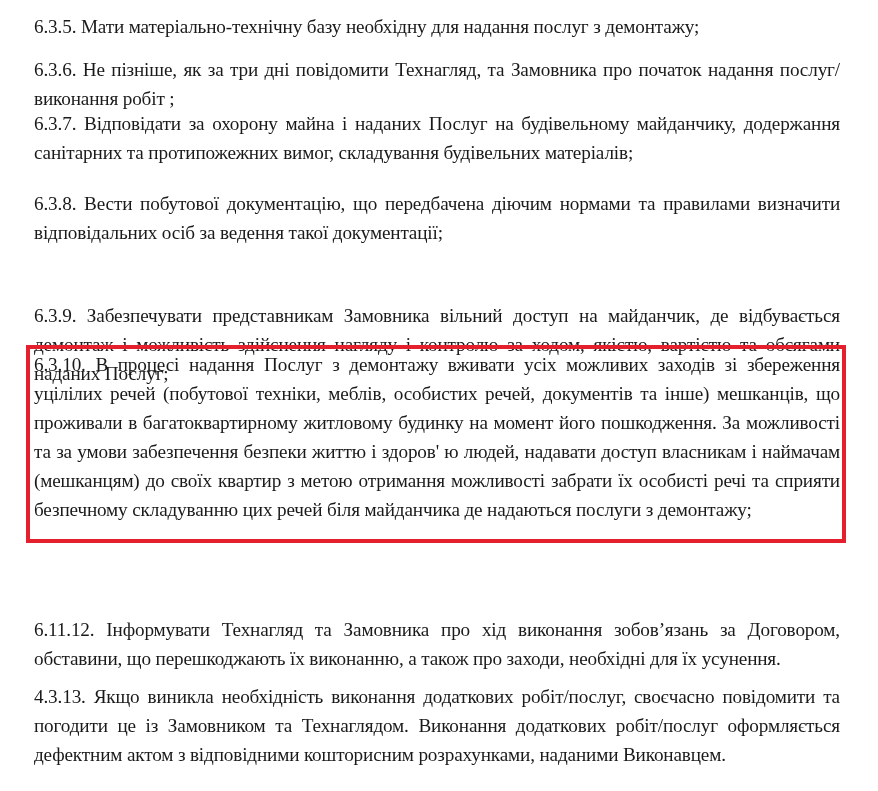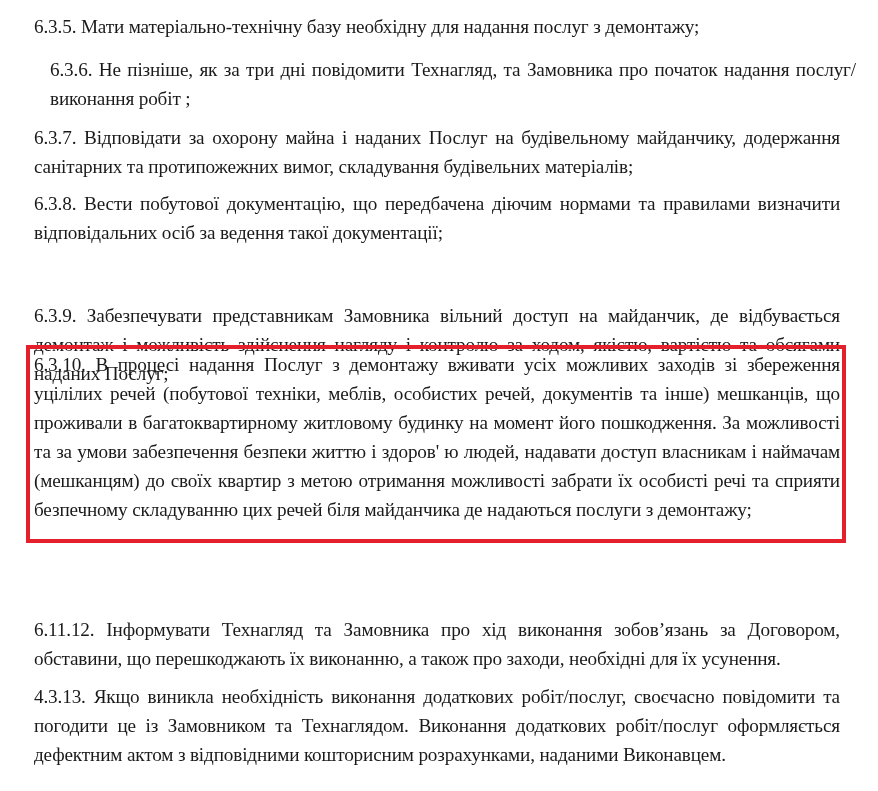--- a/index.html
+++ b/index.html
@@ -23,22 +23,22 @@
     left: 26px; top: 345px;
     width: 812px; height: 190px;
     border: 4px solid #e3202b;
   }
 </style>
 </head>
 <body>
 
 <div class="page">
   <div class="para" style="top:12px;">6.3.5. Мати матеріально-технічну базу необхідну для надання послуг з демонтажу;</div>
-  <div class="para" style="top:55px;margin-left:16px;">6.3.6. Не пізніше, як за три дні повідомити Технагляд, та Замовника про початок надання послуг/виконання робіт ;</div>
-  <div class="para" style="top:123px;">6.3.7. Відповідати за охорону майна і наданих Послуг на будівельному майданчику, додержання санітарних та протипожежних вимог, складування будівельних матеріалів;</div>
+  <div class="para" style="top:55px;">6.3.6. Не пізніше, як за три дні повідомити Технагляд, та Замовника про початок надання послуг/виконання робіт ;</div>
+  <div class="para" style="top:109px;">6.3.7. Відповідати за охорону майна і наданих Послуг на будівельному майданчику, додержання санітарних та протипожежних вимог, складування будівельних матеріалів;</div>
   <div class="para" style="top:189px;">6.3.8. Вести побутової документацію, що передбачена діючим нормами та правилами визначити відповідальних осіб за ведення такої документації;</div>
   <div class="para" style="top:256px;margin-top:45px;">6.3.9. Забезпечувати представникам Замовника вільний доступ на майданчик, де відбувається демонтаж і можливість здійснення нагляду і контролю за ходом, якістю, вартістю та обсягами наданих Послуг;</div>
 
   <div class="highlight-box"></div>
   <div class="para" style="top:350px;">6.3.10. В процесі надання Послуг з демонтажу вживати усіх можливих заходів зі збереження уцілілих речей (побутової техніки, меблів, особистих речей, документів та інше) мешканців, що проживали в багатоквартирному житловому будинку на момент його пошкодження. За можливості та за умови забезпечення безпеки життю і здоров' ю людей, надавати доступ власникам і наймачам (мешканцям) до своїх квартир з метою отримання можливості забрати їх особисті речі та сприяти безпечному складуванню цих речей біля майданчика де надаються послуги з демонтажу;</div>
 
   <div class="para" style="top:615px;">6.11.12. Інформувати Технагляд та Замовника про хід виконання зобов’язань за Договором, обставини, що перешкоджають їх виконанню, а також про заходи, необхідні для їх усунення.</div>
   <div class="para" style="top:682px;">4.3.13. Якщо виникла необхідність виконання додаткових робіт/послуг, своєчасно повідомити та погодити це із Замовником та Технаглядом. Виконання додаткових робіт/послуг оформляється дефектним актом з відповідними кошторисним розрахунками, наданими Виконавцем.</div>
 </div>
 

